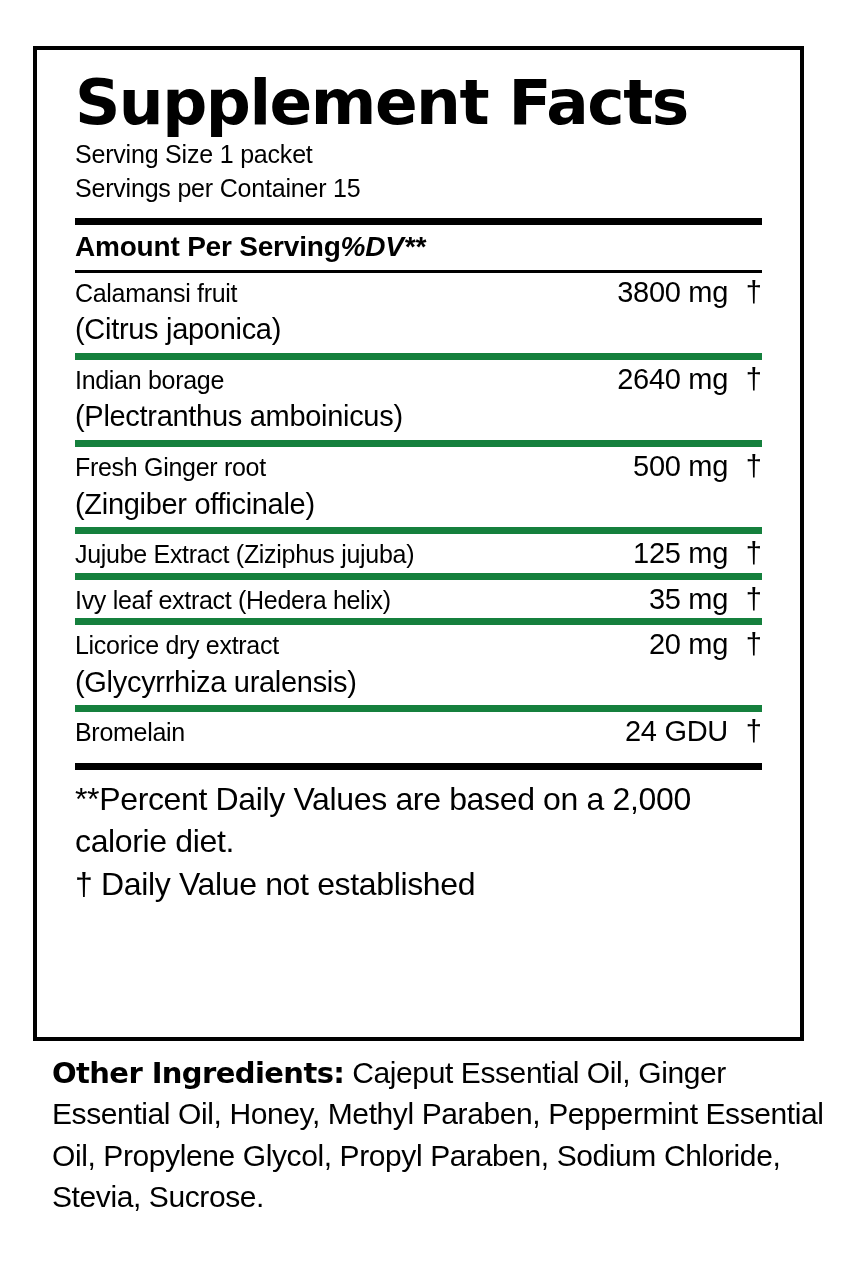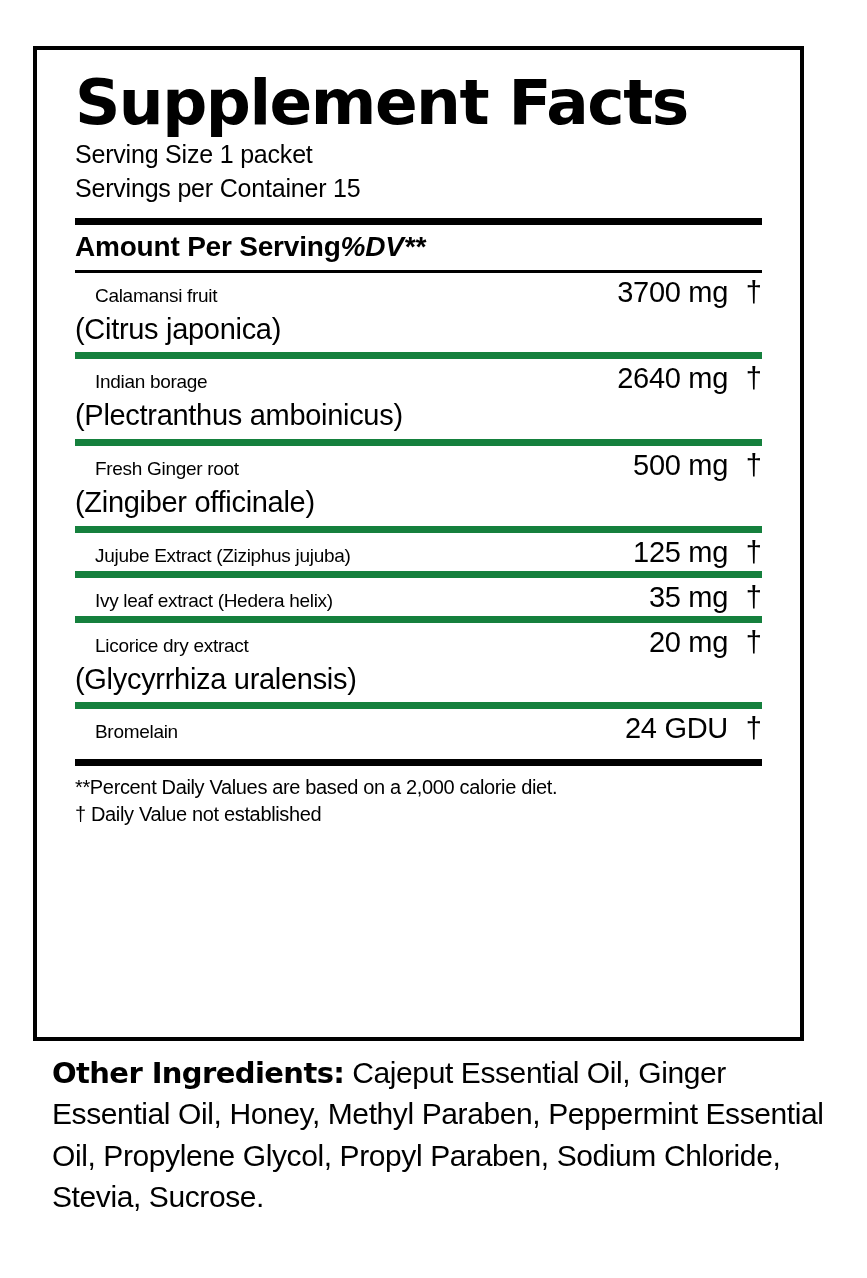--- a/index.html
+++ b/index.html
@@ -70,45 +70,44 @@
   .row-block:first-child {
     border-top: none;
   }
   .ing-row {
     display: flex;
     align-items: baseline;
     padding: 3px 0 2px 0;
   }
   .ing-name {
     flex: 1 1 auto;
-    font-size: 19px;
+    font-size: 25px;
     line-height: 1.3;
     letter-spacing: -0.3px;
-    margin-left: 20px;
   }
   .ing-amt {
     flex: 0 0 auto;
     font-size: 29px;
     text-align: right;
     white-space: nowrap;
     letter-spacing: -0.3px;
   }
   .ing-dag {
     flex: 0 0 34px;
     text-align: right;
     font-size: 29px;
   }
   .ing-sci {
     font-size: 29px;
     line-height: 1.3;
     padding-bottom: 4px;
     letter-spacing: -0.3px;
   }
   .footnotes {
-    font-size: 20px;
+    font-size: 32px;
     line-height: 1.33;
     padding-top: 8px;
     letter-spacing: -0.35px;
   }
   .other {
     position: absolute;
     left: 52px;
     top: 1052px;
     width: 775px;
     font-size: 30px;
@@ -141,21 +140,21 @@
       <span class="dv">%DV**</span>
     </div>
 
     <div class="rule-med"></div>
 
     <div>
 
       <div class="row-block">
         <div class="ing-row">
           <span class="ing-name">Calamansi fruit</span>
-          <span class="ing-amt">3700 mg</span>
+          <span class="ing-amt">3800 mg</span>
           <span class="ing-dag">†</span>
         </div>
         <div class="ing-sci">(Citrus japonica)</div>
       </div>
 
       <div class="row-block">
         <div class="ing-row">
           <span class="ing-name">Indian borage</span>
           <span class="ing-amt">2640 mg</span>
           <span class="ing-dag">†</span>

